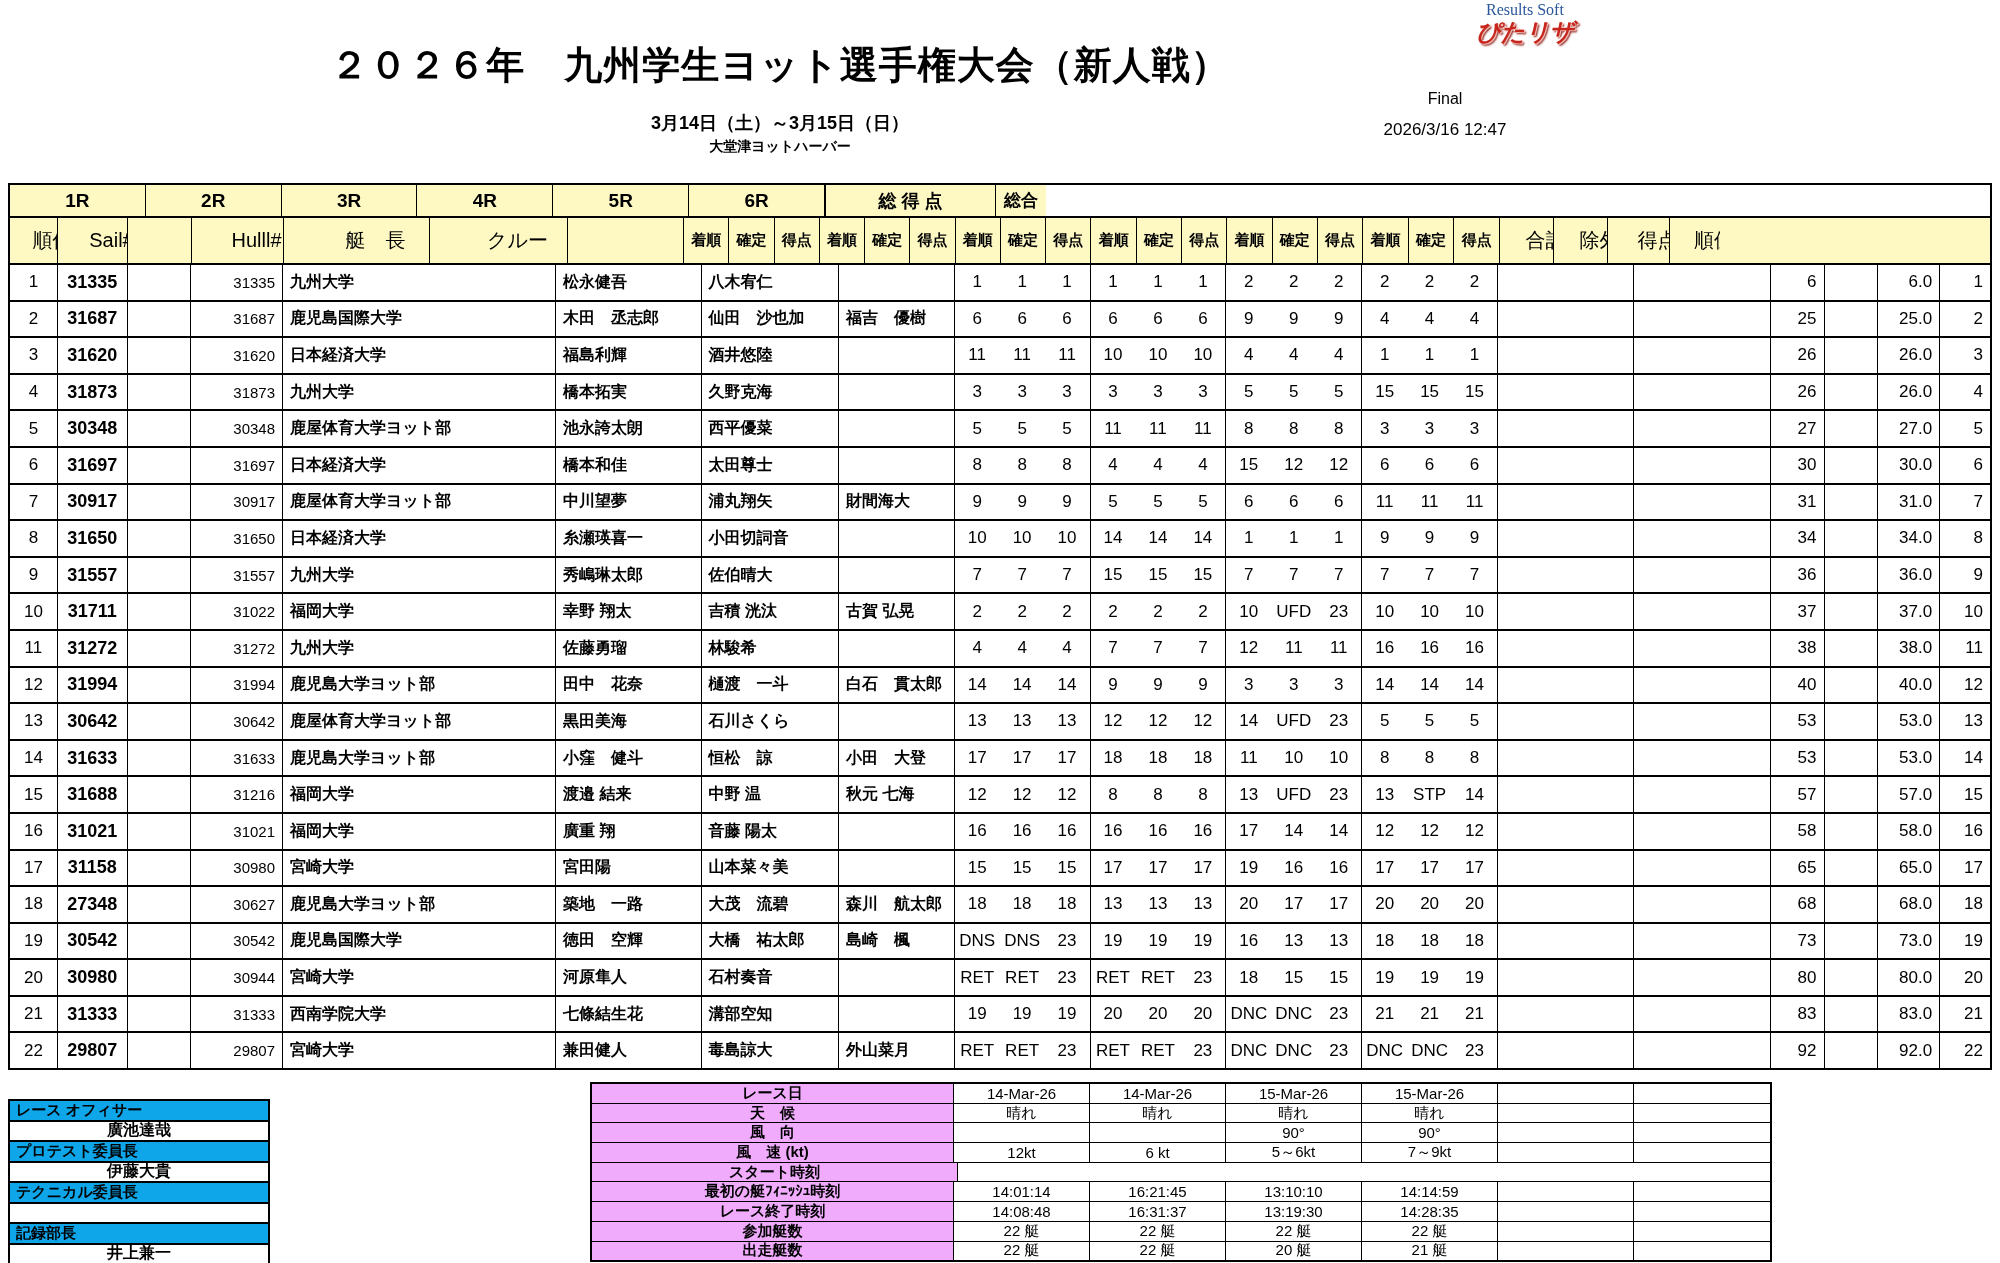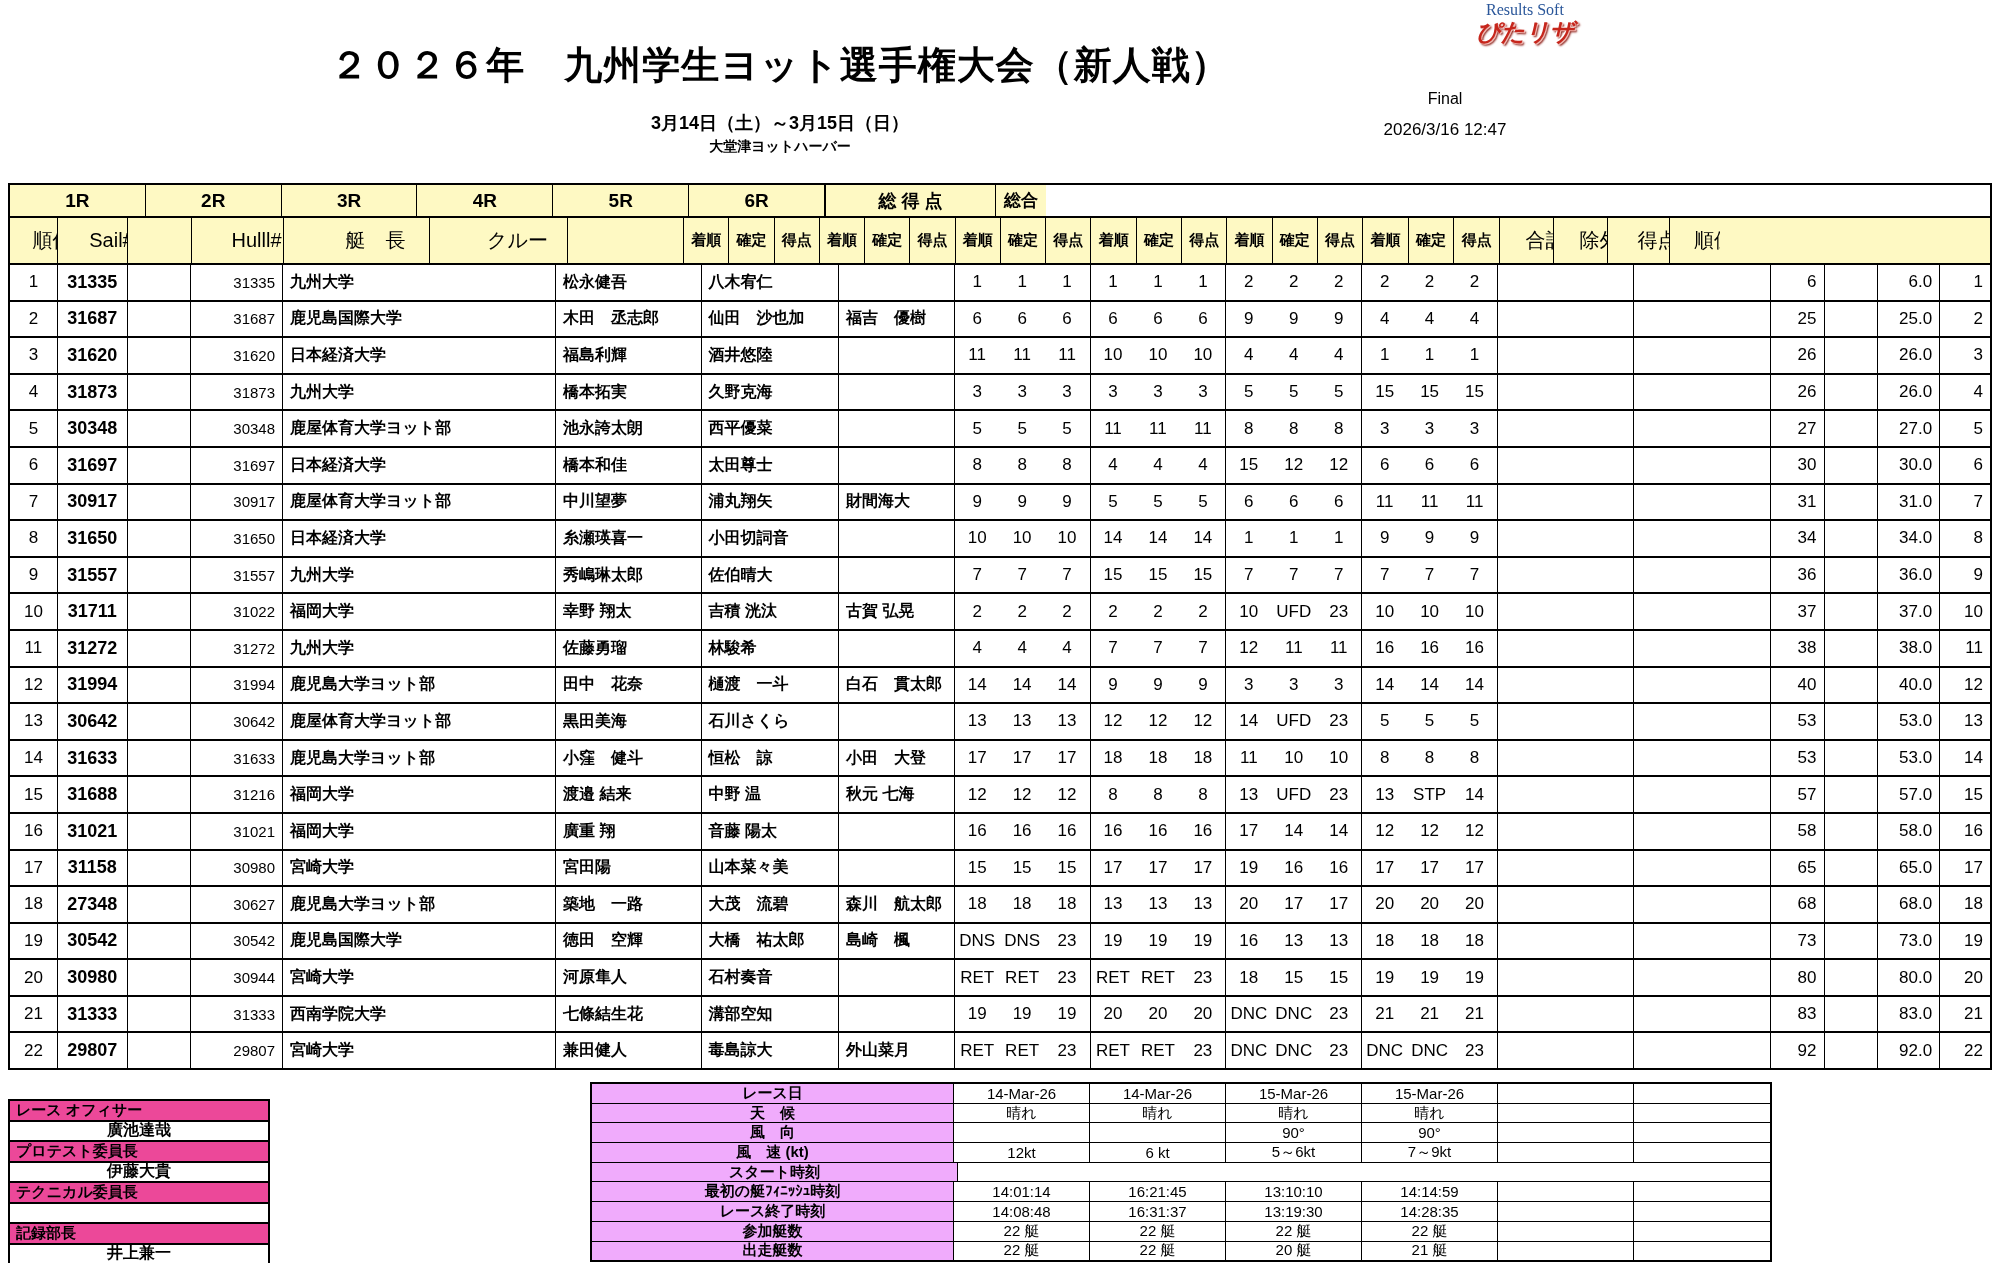--- a/index.html
+++ b/index.html
@@ -48,21 +48,21 @@
   .hdr .race-sub:last-child{border-right:none;}
   .hcell{font-size:20px;font-weight:normal;justify-content:center;padding-left:38px;}
   .rc{font-size:17px;}
   .sail{font-size:18px;font-weight:bold;}
   .hull{font-size:15px;}
   .jp{font-size:16px;font-weight:bold;}
   .num{font-size:17px;}
   
   .officials{position:absolute;left:8px;top:1099px;width:262px;border:2px solid #000;box-sizing:border-box;}
   .off-row{display:flex;align-items:center;height:18.5px;border-bottom:2px solid #000;box-sizing:content-box;overflow:hidden;}
-  .off-head{background:#ec4899;font-weight:bold;font-size:15px;padding-left:6px;}
+  .off-head{background:#0ea5e9;font-weight:bold;font-size:15px;padding-left:6px;}
   .off-name{justify-content:center;font-weight:bold;font-size:16px;display:flex;width:100%;}
   
   .race-info{position:absolute;left:590px;top:1082px;border:2px solid #000;box-sizing:border-box;width:1182px;}
   .ri-row{display:flex;border-bottom:1px solid #000;height:18.7px;overflow:hidden;}
   .race-info .ri-row:last-child{border-bottom:none;}
   .ri-label{width:366px;background:#f0abfc;font-weight:bold;font-size:15px;display:flex;align-items:center;justify-content:center;border-right:1px solid #000;box-sizing:border-box;}
   .ri-vals{display:flex;flex:1;}
   .ri-val{width:136px;font-size:15px;display:flex;align-items:center;justify-content:center;border-right:1px solid #000;box-sizing:border-box;}
   .ri-vals .ri-val:last-child{border-right:none;}
 </style>

